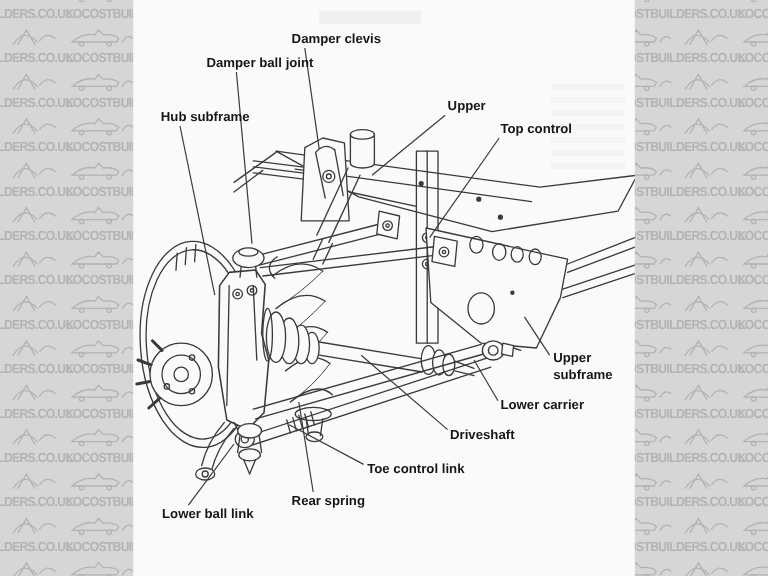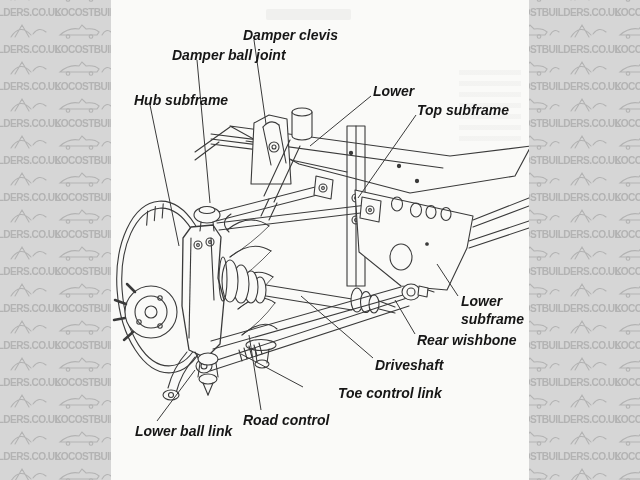--- a/index.html
+++ b/index.html
@@ -6,21 +6,21 @@
   .stage{position:relative;width:640px;height:480px;overflow:hidden;
          font-family:"Liberation Sans",sans-serif;background:#d6d6d6}
   .watermark-layer{position:absolute;inset:0}
   .wm-tile{position:absolute;width:112px;height:37px;line-height:1;color:#b3b3b3}
   .wm-tile svg{display:block;margin:0 0 0 2px}
   .wm-text{display:inline-block;font-weight:bold;font-size:11px;letter-spacing:-0.6px;
            transform:scaleX(.92);transform-origin:0 50%;white-space:nowrap}
   .panel{position:absolute;left:111px;top:0;width:418px;height:480px;background:#fafaf8}
   .panel > svg{position:absolute;left:0;top:0}
   #leader-svg line{stroke:#3a3a3a;stroke-width:1}
-  .dlabel{position:absolute;font-size:14px;font-weight:bold;font-style:italic;
+  .dlabel{position:absolute;font-size:11px;font-weight:bold;
           color:#161616;white-space:nowrap;line-height:1.3}
   .dlabel[data-wrap="1"]{white-space:normal}
   .ghost{position:absolute;left:155px;top:9px;width:85px;height:11px;
          background:rgba(120,120,120,.07);border-radius:2px}
   .ghost2{position:absolute;left:348px;top:70px;width:62px;height:72px;
           background:repeating-linear-gradient(rgba(120,120,120,.05) 0 5px,transparent 5px 11px)}
 </style>
 </head>
 <body>
 
@@ -1304,22 +1304,22 @@
         <line x1="304" y1="334" x2="284" y2="300"></line>
         <line x1="262" y1="358" x2="190" y2="296"></line>
         <line x1="192" y1="387" x2="130" y2="354"></line>
         <line x1="150" y1="410" x2="138" y2="335"></line>
         <line x1="46" y1="421" x2="84" y2="370"></line>
       </svg>
 
     <div class="dlabel" style="left: 132px; top: 26px; color: rgb(22, 22, 22);">Damper clevis</div>
     <div class="dlabel" style="left: 61px; top: 46px; color: rgb(22, 22, 22);">Damper ball joint</div>
     <div class="dlabel" style="left: 23px; top: 91px; color: rgb(22, 22, 22);">Hub subframe</div>
-    <div class="dlabel" style="left: 262px; top: 82px; color: rgb(22, 22, 22);">Lower</div>
-    <div class="dlabel" style="left: 306px; top: 101px; color: rgb(22, 22, 22);">Top subframe</div>
-    <div class="dlabel" data-wrap="1" style="left: 350px; top: 292px; color: rgb(22, 22, 22); width: 58px;">Lower subframe</div>
-    <div class="dlabel" style="left: 306px; top: 331px; color: rgb(22, 22, 22);">Rear wishbone</div>
+    <div class="dlabel" style="left: 262px; top: 82px; color: rgb(22, 22, 22);">Upper</div>
+    <div class="dlabel" style="left: 306px; top: 101px; color: rgb(22, 22, 22);">Top control</div>
+    <div class="dlabel" data-wrap="1" style="left: 350px; top: 292px; color: rgb(22, 22, 22); width: 58px;">Upper subframe</div>
+    <div class="dlabel" style="left: 306px; top: 331px; color: rgb(22, 22, 22);">Lower carrier</div>
     <div class="dlabel" style="left: 264px; top: 356px; color: rgb(22, 22, 22);">Driveshaft</div>
-    <div class="dlabel" style="left: 195px; top: 384px; color: rgb(22, 22, 22); margin-left: 32px;">Toe control link</div>
-    <div class="dlabel" style="left: 132px; top: 411px; color: rgb(22, 22, 22);">Road control</div>
+    <div class="dlabel" style="left: 195px; top: 384px; color: rgb(22, 22, 22);">Toe control link</div>
+    <div class="dlabel" style="left: 132px; top: 411px; color: rgb(22, 22, 22);">Rear spring</div>
     <div class="dlabel" style="left: 24px; top: 422px; color: rgb(22, 22, 22);">Lower ball link</div>
   </div>
 </div>
 
 </body></html>

